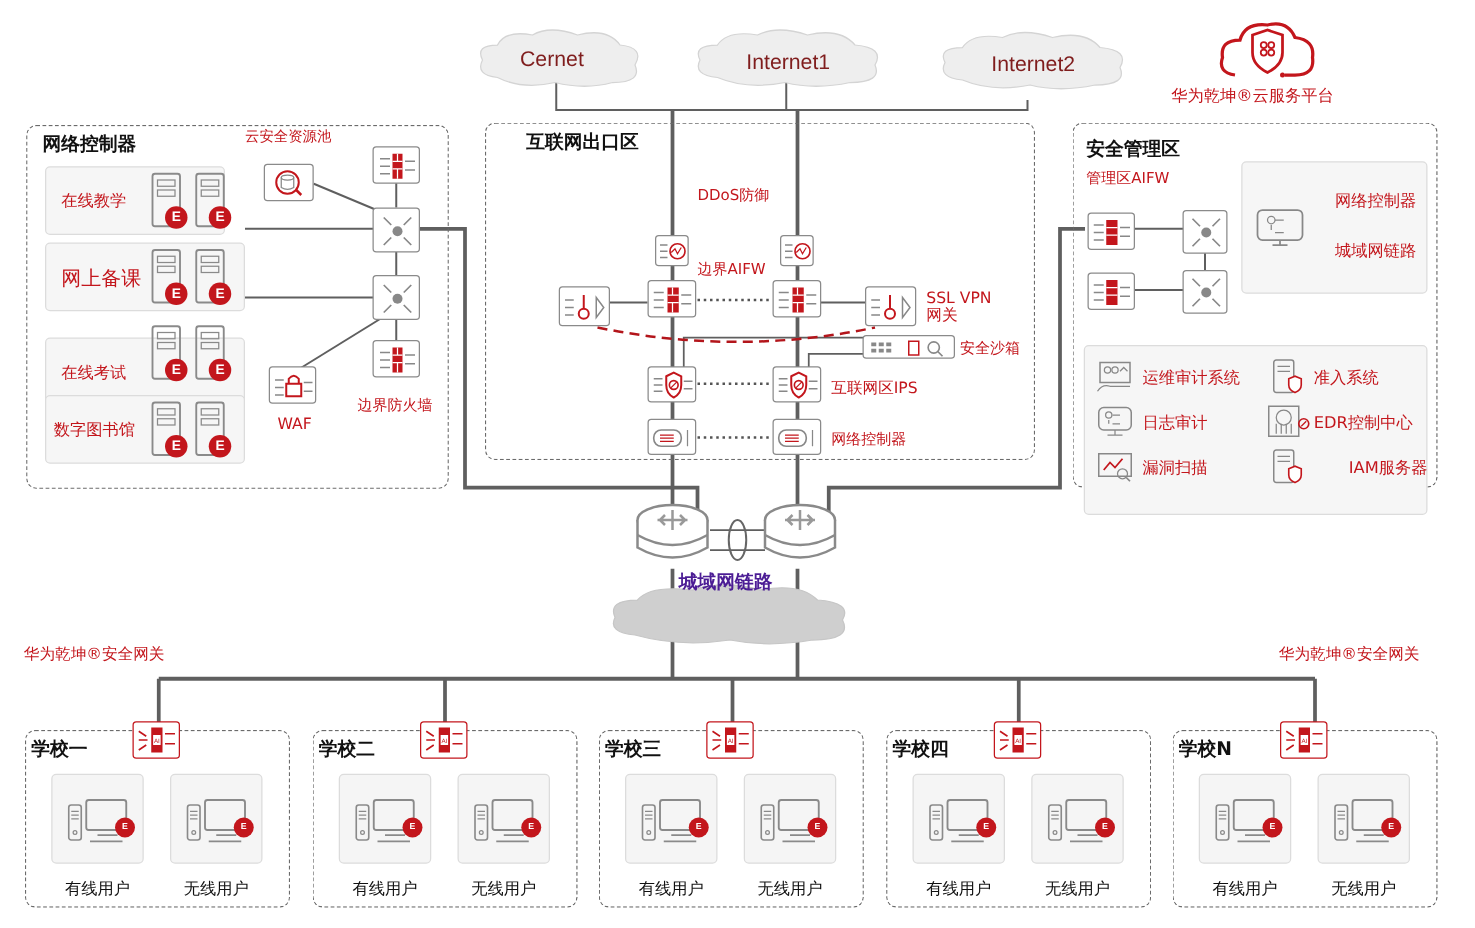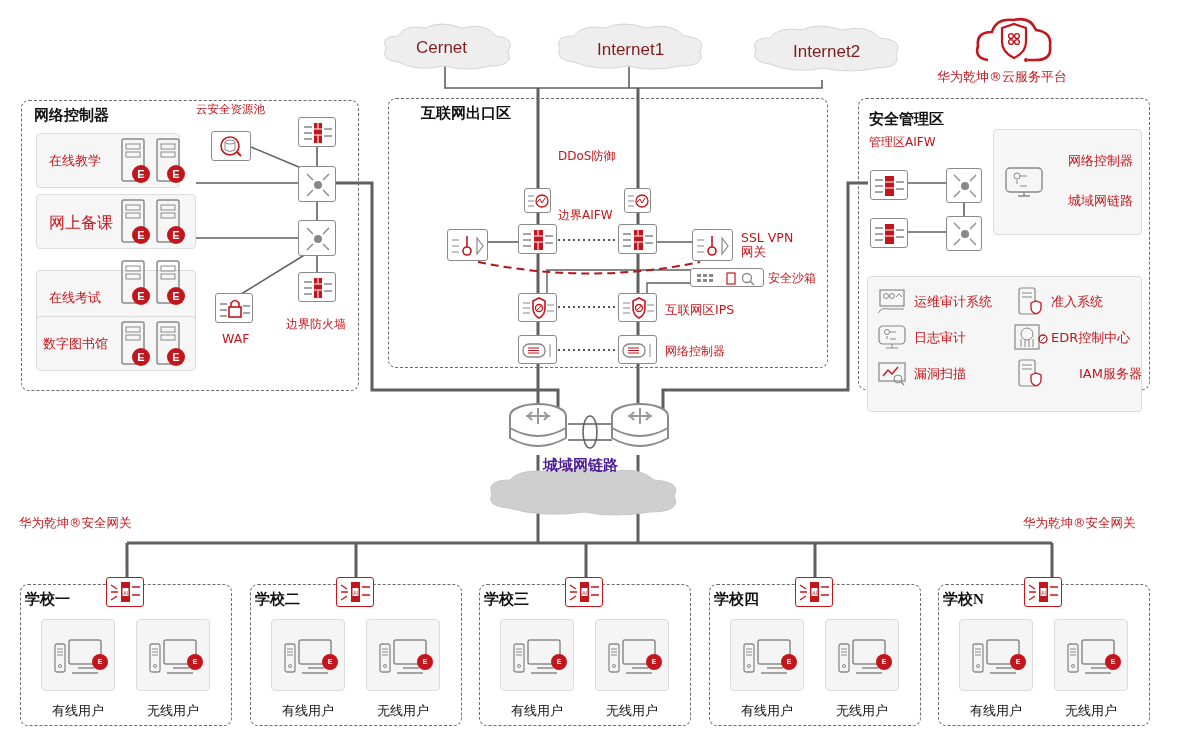--- a/index.html
+++ b/index.html
@@ -595,21 +595,21 @@
         <rect x="1" y="6" width="10" height="28" rx="2" fill="none" stroke="#8a8a8a" stroke-width="1.3"></rect>
         <path d="M3 11 H9 M3 14 H9 M3 17 H9" stroke="#8a8a8a"></path>
         <circle cx="6" cy="28" r="1.5" fill="none" stroke="#8a8a8a"></circle>
         <rect x="15" y="2" width="32" height="24" rx="2" fill="none" stroke="#8a8a8a" stroke-width="1.5"></rect>
         <path d="M24 30 H40 M18 35 H44" stroke="#8a8a8a" stroke-width="1.4"></path>
       </svg>
       <div class="ebadge small" style="left: 50px; top: 34px; width: 16px; height: 16px; line-height: 16px;">E</div>
     </div>
     <div class="user-lbl" style="left: 817px; top: 702px;">无线用户</div>
     <div class="zone" style="left: 938px; top: 584px; width: 212px; height: 142px;"></div>
-    <div class="zone-title" style="left: 943px; top: 590px; font-family: Liberation Serif, serif;">学校N</div>
+    <div class="zone-title" style="left: 943px; top: 590px;">学校N</div>
     <div class="abs" style="left: 1024px; top: 577px; width: 38px; height: 30px; background: rgb(255, 255, 255); border: 1.6px solid rgb(195, 22, 28); border-radius: 3px; box-sizing: border-box;"><svg width="38" height="30">
         <g stroke="#c3161c" stroke-width="1.3">
           <path d="M4 7 L10 11 M4 14 H11 M4 22 L10 18 M25 9 H33 M25 17 H33"></path>
         </g>
         <rect x="14" y="4" width="9" height="20" fill="#c3161c"></rect>
         <rect x="15.5" y="10" width="6" height="8" fill="#fff"></rect>
         <text x="18.5" y="16.5" font-size="5" text-anchor="middle" fill="#c3161c" font-family="Liberation Sans,sans-serif">AI</text>
       </svg></div>
     <div class="pc-panel" style="left: 959px; top: 619px;">
       <svg class="abs" style="left:12px;top:18px" width="52" height="40">

